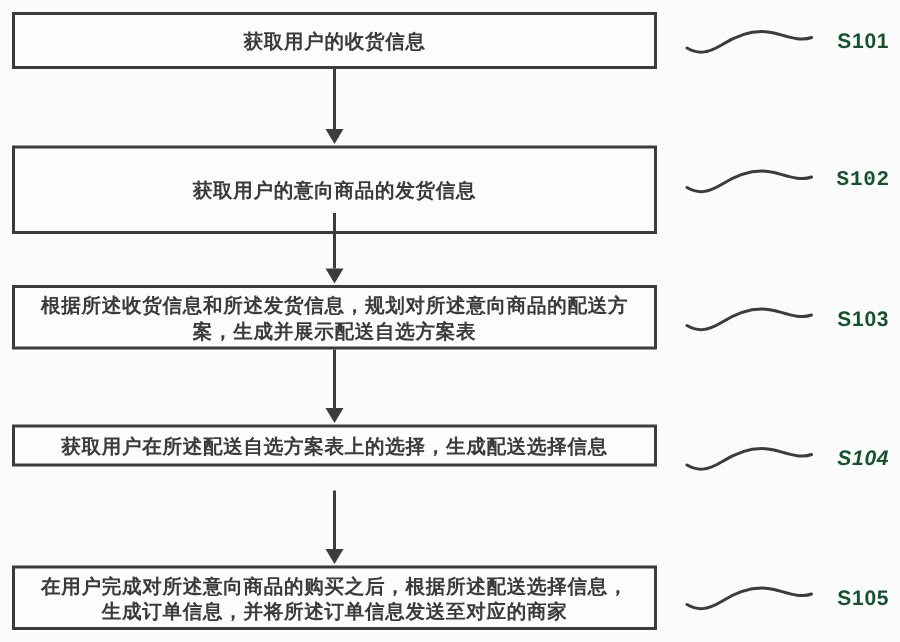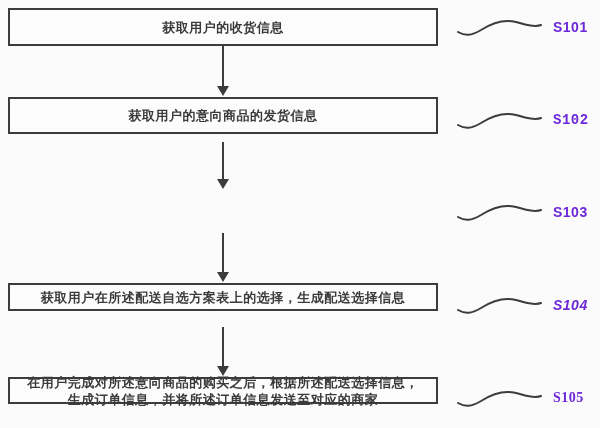--- a/index.html
+++ b/index.html
@@ -68,57 +68,62 @@
     stroke-width: 2;
     stroke-linecap: round;
   }
 
   .step-label {
     position: absolute;
     left: 553px;
     width: 45px;
     height: 20px;
     line-height: 20px;
-    color: #6d28d9;
+    color: #14532d;
     font-size: 14px;
     font-weight: 700;
     letter-spacing: 0.5px;
+    text-align: center;
   }
 </style>
 </head>
 <body>
 
 <div class="canvas">
 
   <div class="step-box" style="top:8px; height:38px;">
     <span class="step-text">获取用户的收货信息</span>
   </div>
   <svg class="wave" style="top:15px;" viewBox="0 0 90 24">
     <path d="M3,17 C10,21 16,21 26,15 C37,8 49,4 61,7 C69,9 79,13 86,10"></path>
   </svg>
   <div class="step-label" style="top:17px;">S101</div>
 
   <div class="flow-arrow" style="top:46px; height:50px;">
     <div class="shaft"></div>
     <div class="head"></div>
   </div>
 
-  <div class="step-box" style="top:97px; height:37px;">
+  <div class="step-box" style="top:97px; height:59px;">
     <span class="step-text">获取用户的意向商品的发货信息</span>
   </div>
   <svg class="wave" style="top:108px;" viewBox="0 0 90 24">
     <path d="M3,17 C10,21 16,21 26,15 C37,8 49,4 61,7 C69,9 79,13 86,10"></path>
   </svg>
   <div class="step-label" style="top:110px;font-family:Liberation Mono, monospace;">S102</div>
 
   <div class="flow-arrow" style="top:142px; height:47px;">
     <div class="shaft"></div>
     <div class="head"></div>
   </div>
 
+  <div class="step-box" style="top:190px; height:43px;">
+    <span class="step-text">根据所述收货信息和所述发货信息，规划对所述意向商品的配送方
+案，生成并展示配送自选方案表</span>
+  </div>
   <svg class="wave" style="top:200px;" viewBox="0 0 90 24">
     <path d="M3,17 C10,21 16,21 26,15 C37,8 49,4 61,7 C69,9 79,13 86,10"></path>
   </svg>
   <div class="step-label" style="top:202px;">S103</div>
 
   <div class="flow-arrow" style="top:233px; height:49px;">
     <div class="shaft"></div>
     <div class="head"></div>
   </div>
 
@@ -128,22 +133,22 @@
   <svg class="wave" style="top:293px;" viewBox="0 0 90 24">
     <path d="M3,17 C10,21 16,21 26,15 C37,8 49,4 61,7 C69,9 79,13 86,10"></path>
   </svg>
   <div class="step-label" style="top:295px;font-style:italic;">S104</div>
 
   <div class="flow-arrow" style="top:327px; height:49px;">
     <div class="shaft"></div>
     <div class="head"></div>
   </div>
 
-  <div class="step-box" style="top:377px; height:27px;">
+  <div class="step-box" style="top:377px; height:43px;">
     <span class="step-text">在用户完成对所述意向商品的购买之后，根据所述配送选择信息，
 生成订单信息，并将所述订单信息发送至对应的商家</span>
   </div>
   <svg class="wave" style="top:386px;" viewBox="0 0 90 24">
     <path d="M3,17 C10,21 16,21 26,15 C37,8 49,4 61,7 C69,9 79,13 86,10"></path>
   </svg>
-  <div class="step-label" style="top:388px;font-family:Liberation Serif, serif;">S105</div>
+  <div class="step-label" style="top:388px;">S105</div>
 
 </div>
 
 </body></html>

